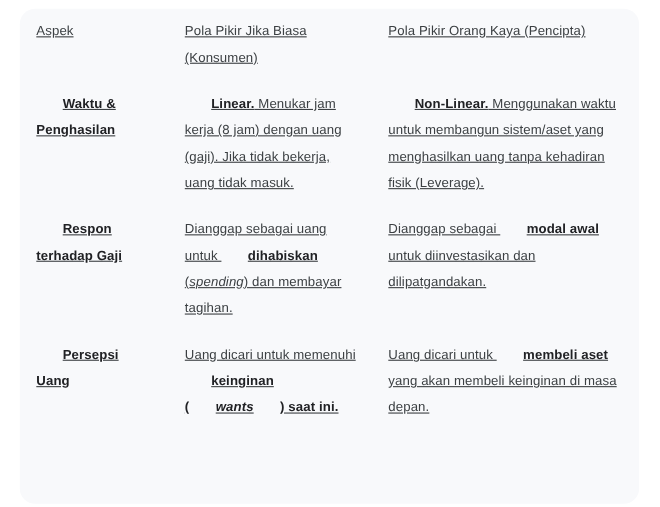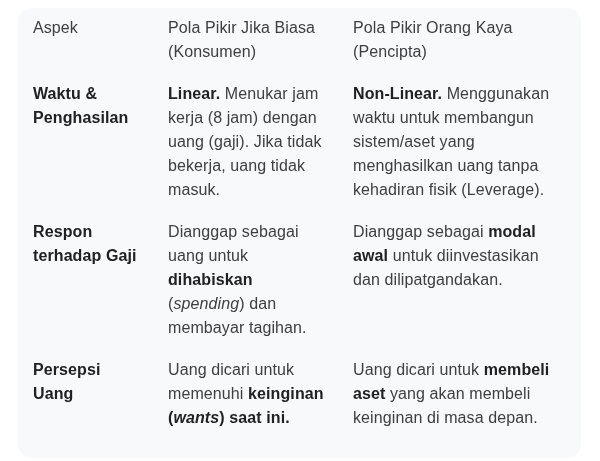--- a/index.html
+++ b/index.html
@@ -23,32 +23,34 @@
     padding: 8px 16px 0 15px;
     overflow: hidden;
   }
   .table {
     display: grid;
     grid-template-columns: 135px 185px 1fr;
     row-gap: 18px;
   }
   .row { display: contents; }
   .cell {
-    font-size: 16px;
+    font-size: 12px;
     line-height: 24px;
     letter-spacing: 0.1px;
     color: var(--text-color, #3c4043);
     box-sizing: border-box;
+    text-decoration: underline;
   }
   .cell.c0 { padding-right: 30px; }
   .cell.c1 { padding-right: 29px; }
   .cell.c2 { padding-right: 1px; }
   .seg.b {
     font-weight: 700;
     color: var(--text-bold-color, #202124);
+    margin-left: 24px;
   }
   .seg.i { font-style: italic; }
 </style>
 </head>
 <body>
 
 <div class="card">
   <div class="table">
       <div class="row"><div class="cell c0"><span class="seg">Aspek</span></div><div class="cell c1"><span class="seg">Pola Pikir Jika Biasa (Konsumen)</span></div><div class="cell c2"><span class="seg">Pola Pikir Orang Kaya (Pencipta)</span></div></div>
       <div class="row"><div class="cell c0"><span class="seg b">Waktu &amp; Penghasilan</span></div><div class="cell c1"><span class="seg b">Linear.</span><span class="seg"> Menukar jam kerja (8 jam) dengan uang (gaji). Jika tidak bekerja, uang tidak masuk.</span></div><div class="cell c2"><span class="seg b">Non-Linear.</span><span class="seg"> Menggunakan waktu untuk membangun sistem/aset yang menghasilkan uang tanpa kehadiran fisik (Leverage).</span></div></div>

